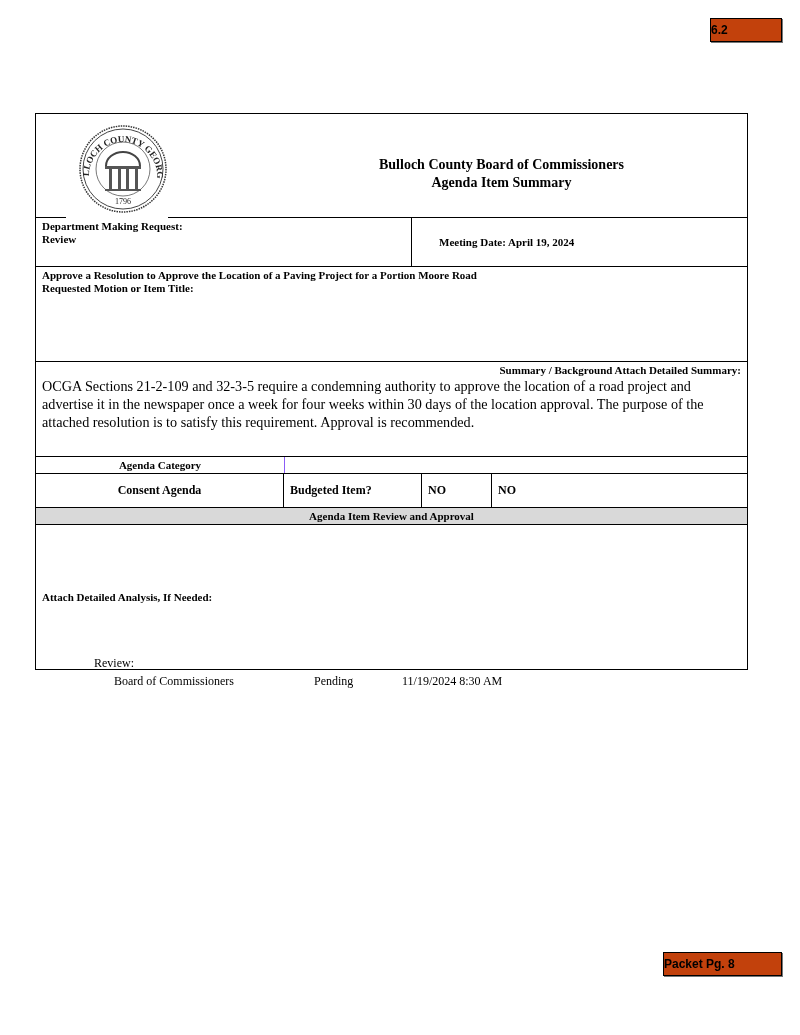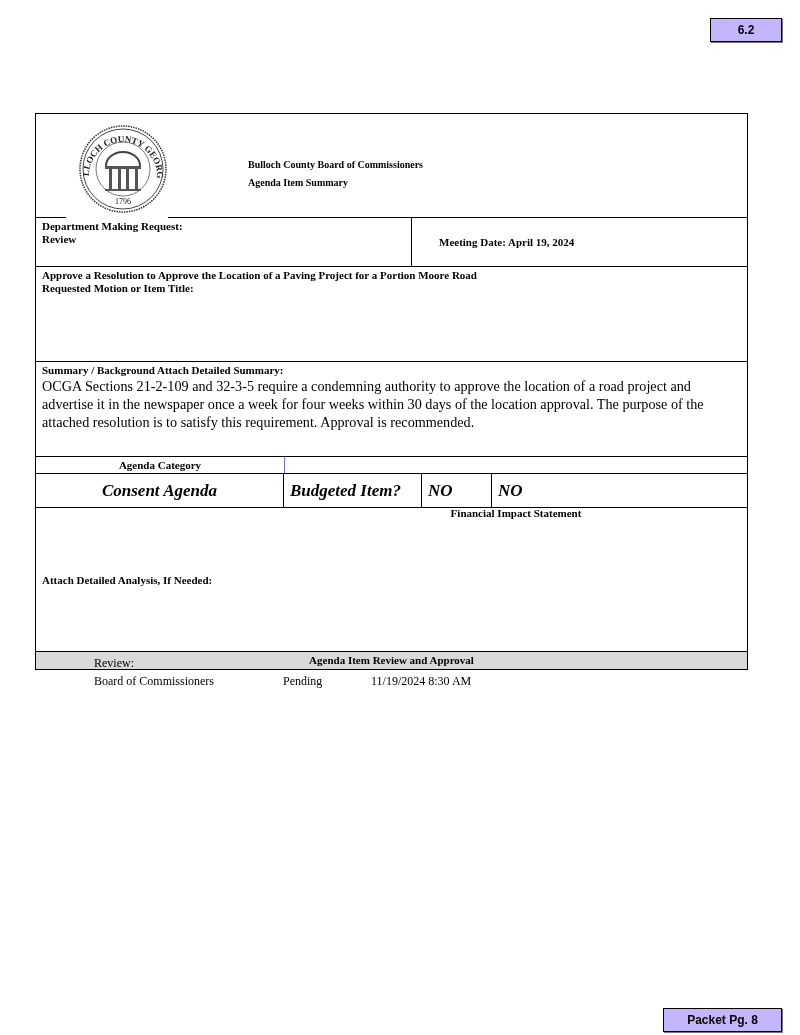--- a/index.html
+++ b/index.html
@@ -1,63 +1,63 @@
 <!DOCTYPE html>
 <html><head>
 <meta charset="utf-8">
 <style>
   html, body { margin: 0; padding: 0; background: #ffffff; }
   body { width: 800px; height: 1035px; position: relative; font-family: "Liberation Serif", serif; color: #000; overflow: hidden; }
   .tag-box {
-    position: absolute; background: #c4b5fd; border: 1px solid #000;
+    position: absolute; background: #c2410c; border: 1px solid #000;
     font-family: "Liberation Sans", sans-serif; font-weight: bold; font-size: 12px;
-    text-align: center; box-shadow: 1px 1px 0 #777;
+    text-align: left; box-shadow: 1px 1px 0 #777;
   }
   #item-number { left: 710px; top: 18px; width: 70px; height: 22px; line-height: 22px; }
-  #packet-page { left: 663px; top: 1008px; width: 117px; height: 22px; line-height: 22px; }
+  #packet-page { left: 663px; top: 952px; width: 117px; height: 22px; line-height: 22px; }
 
   .form { position: absolute; left: 35px; top: 113px; width: 713px; border: 1px solid #000; box-sizing: border-box; }
   .row { position: relative; border-bottom: 1px solid #000; box-sizing: border-box; }
   .row:last-child { border-bottom: none; }
 
   .header-row { height: 104px; }
   .seal { position: absolute; left: 40px; top: 10px; width: 94px; height: 90px; }
-  .header-title { position: absolute; left: 212px; right: 0; top: 42px; font-weight: bold; font-size: 10px; line-height: 18px; }
+  .header-title { position: absolute; left: 220px; right: 0; top: 42px; text-align: center; font-weight: bold; font-size: 14px; line-height: 18px; }
 
   .dept-row { height: 49px; display: flex; gap: 21px; }
   .dept-cell { width: 376px; border-right: 1px solid #000; padding: 2px 6px; box-sizing: border-box; font-weight: bold; font-size: 11px; line-height: 13px; position: relative; }
   .dept-cell .gap { position: absolute; top: -1px; left: 30px; width: 102px; height: 2px; background: #fff; }
   .date-cell { flex: 1; padding: 0 6px; display: flex; align-items: center; font-weight: bold; font-size: 11px; }
 
   .motion-row { height: 95px; padding: 2px 6px; box-sizing: border-box; font-weight: bold; font-size: 11px; line-height: 13px; }
 
   .summary-row { height: 95px; padding: 2px 6px; box-sizing: border-box; }
-  .summary-label { font-weight: bold; font-size: 11px; line-height: 13px; }
+  .summary-label { font-weight: bold; font-size: 11px; line-height: 13px; text-align: right; }
   .summary-text { font-size: 14.2px; line-height: 18px; }
 
   .cat-head-row { height: 17px; display: flex; font-weight: bold; font-size: 11px; line-height: 16px; }
   .cat-head { width: 248px; border-right: 1px solid #8b5cf6; text-align: center; }
   .fin-head { flex: 1; text-align: center; margin-top: 48px; }
 
-  .cat-row { height: 34px; display: flex; font-weight: bold; font-size: 17px; font-style: italic; }
+  .cat-row { height: 34px; display: flex; font-weight: bold; font-size: 12px; }
   .cat-row > div { border-right: 1px solid #000; display: flex; align-items: center; padding: 0 6px; box-sizing: border-box; }
   .cat-row > div:last-child { border-right: none; }
   .c1 { width: 248px; justify-content: center; }
   .c2 { width: 138px; }
   .c3 { width: 70px; }
   .c4 { width: 137px; line-height: 13px; }
   .c5 { flex: 1; }
 
   .analysis-row { height: 144px; display: flex; align-items: center; padding: 0 6px; font-weight: bold; font-size: 11px; }
   .review-bar { height: 17px; background: #d9d9d9; text-align: center; font-weight: bold; font-size: 11px; line-height: 16px; }
 
   .review { position: absolute; left: 94px; top: 654px; font-size: 12px; line-height: 18px; }
   .review-line { display: flex; }
-  .rv-who { width: 189px; }
-  .rv-status { width: 88px; }
+  .rv-who { width: 189px; margin-left: 20px; }
+  .rv-status { width: 88px; margin-left: 11px; }
 </style>
 </head>
 <body>
 
 <div id="item-number" class="tag-box">6.2</div>
 
 <div class="form">
 
   <div class="row header-row">
     <svg class="seal" viewBox="0 0 94 90">
@@ -109,25 +109,25 @@
     <div class="fin-head">Financial Impact Statement</div>
   </div>
 
   <div class="row cat-row">
     <div class="c1">Consent Agenda</div>
     <div class="c2">Budgeted Item?</div>
     <div class="c3">NO</div>
     <div class="c5">NO</div>
   </div>
 
+  <div class="row review-bar">Agenda Item Review and Approval</div>
+
   <div class="row analysis-row">
     <span>Attach Detailed Analysis, If Needed:</span>
   </div>
-
-  <div class="row review-bar">Agenda Item Review and Approval</div>
 </div>
 
 <div class="review">
   <div>Review:</div>
   <div class="review-line">
     <span class="rv-who">Board of Commissioners</span>
     <span class="rv-status">Pending</span>
     <span>11/19/2024 8:30 AM</span>
   </div>
 </div>

